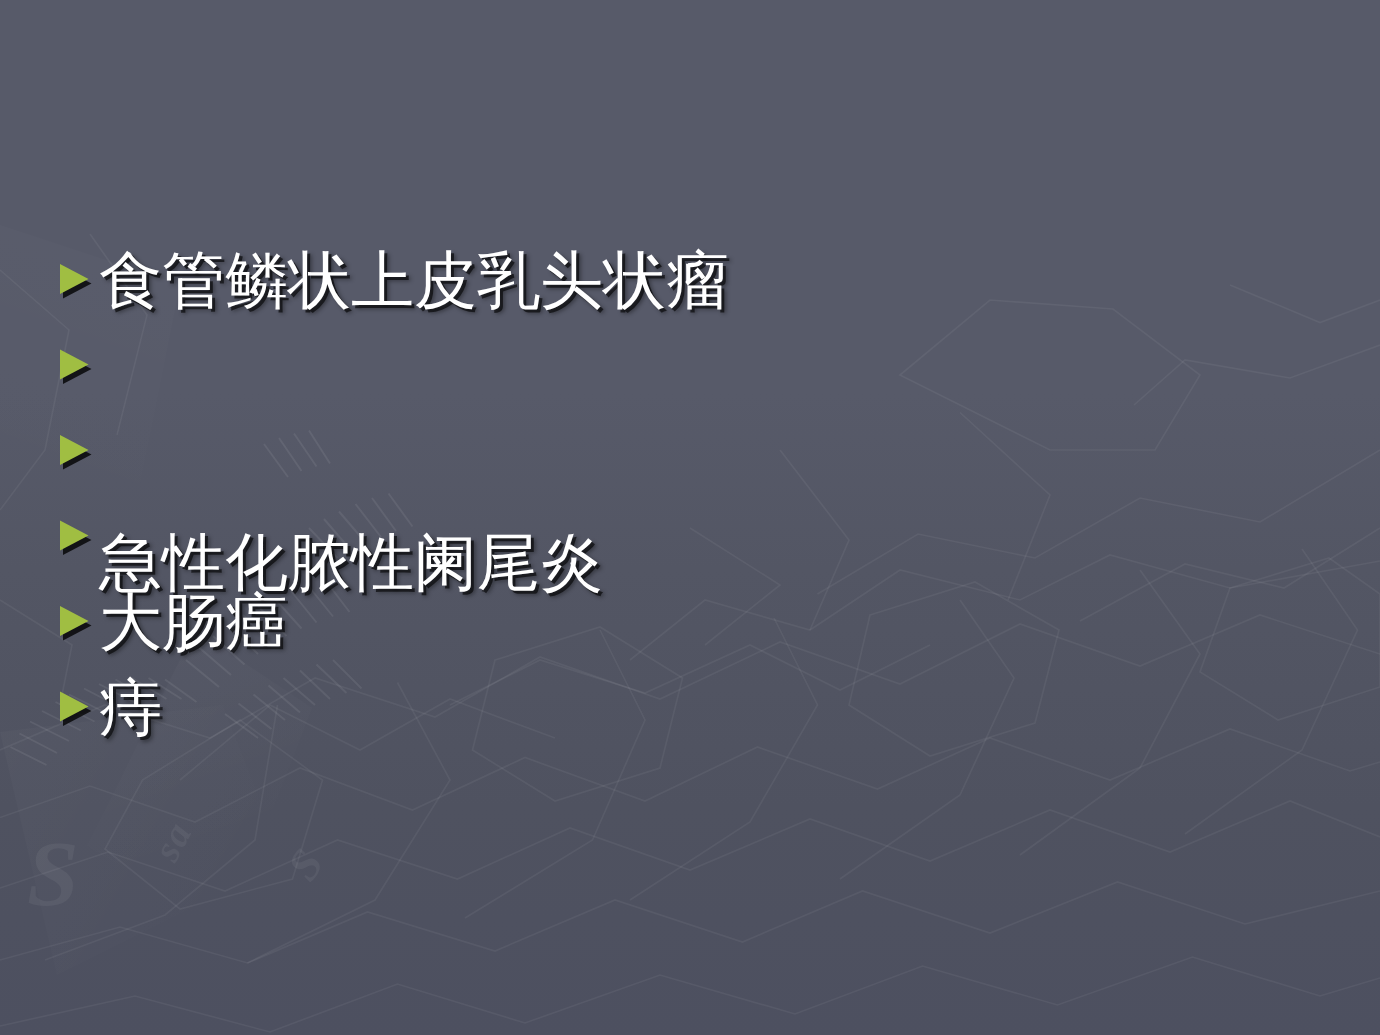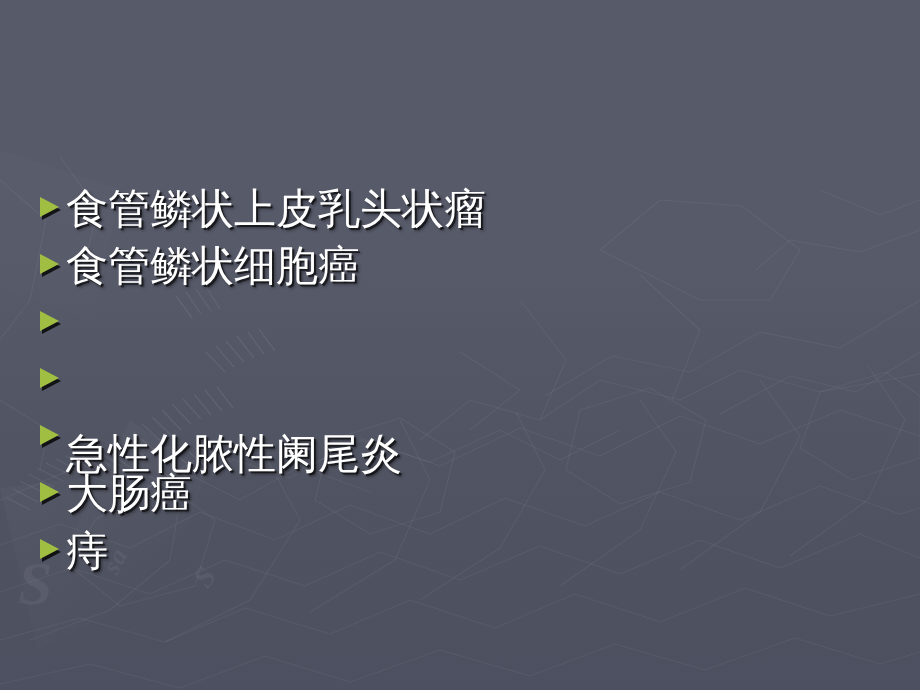--- a/index.html
+++ b/index.html
@@ -81,21 +81,21 @@
     background: linear-gradient(200deg,
        rgba(255,255,255,0.016) 0%,
        rgba(255,255,255,0.0) 85%);
     clip-path: polygon(0% 0%, 100% 18%, 70% 100%, 0% 86%);
   }
 
   
   #bullet-list {
     position: absolute;
     left: 34px;
-    top: 185px;
+    top: 164px;
     width: 860px;
     list-style: none;
     margin: 0;
     padding: 0;
     font-family: Liberation Serif, serif;
   }
 
   .bullet-row {
     display: flex;
     align-items: flex-start;
@@ -256,24 +256,20 @@
   <span class="ghost-letter ghost-sa">sa</span>
   <span class="ghost-letter ghost-s2">S</span>
 
   <ul id="bullet-list">
 
     <li class="bullet-row">
       <span class="bullet-marker"></span>
       <span class="bullet-text" style="color: rgb(255, 255, 255);">食管鳞状上皮乳头状瘤</span>
     </li>
 
-    <li class="bullet-row">
-      <span class="bullet-marker"></span>
-      <span class="bullet-text" style="color: rgb(255, 255, 255);">食管鳞状细胞癌</span>
-    </li>
 
     <li class="bullet-row">
       <span class="bullet-marker"></span>
     </li>
 
     <li class="bullet-row">
       <span class="bullet-marker"></span>
     </li>
 
     <li class="bullet-row">

